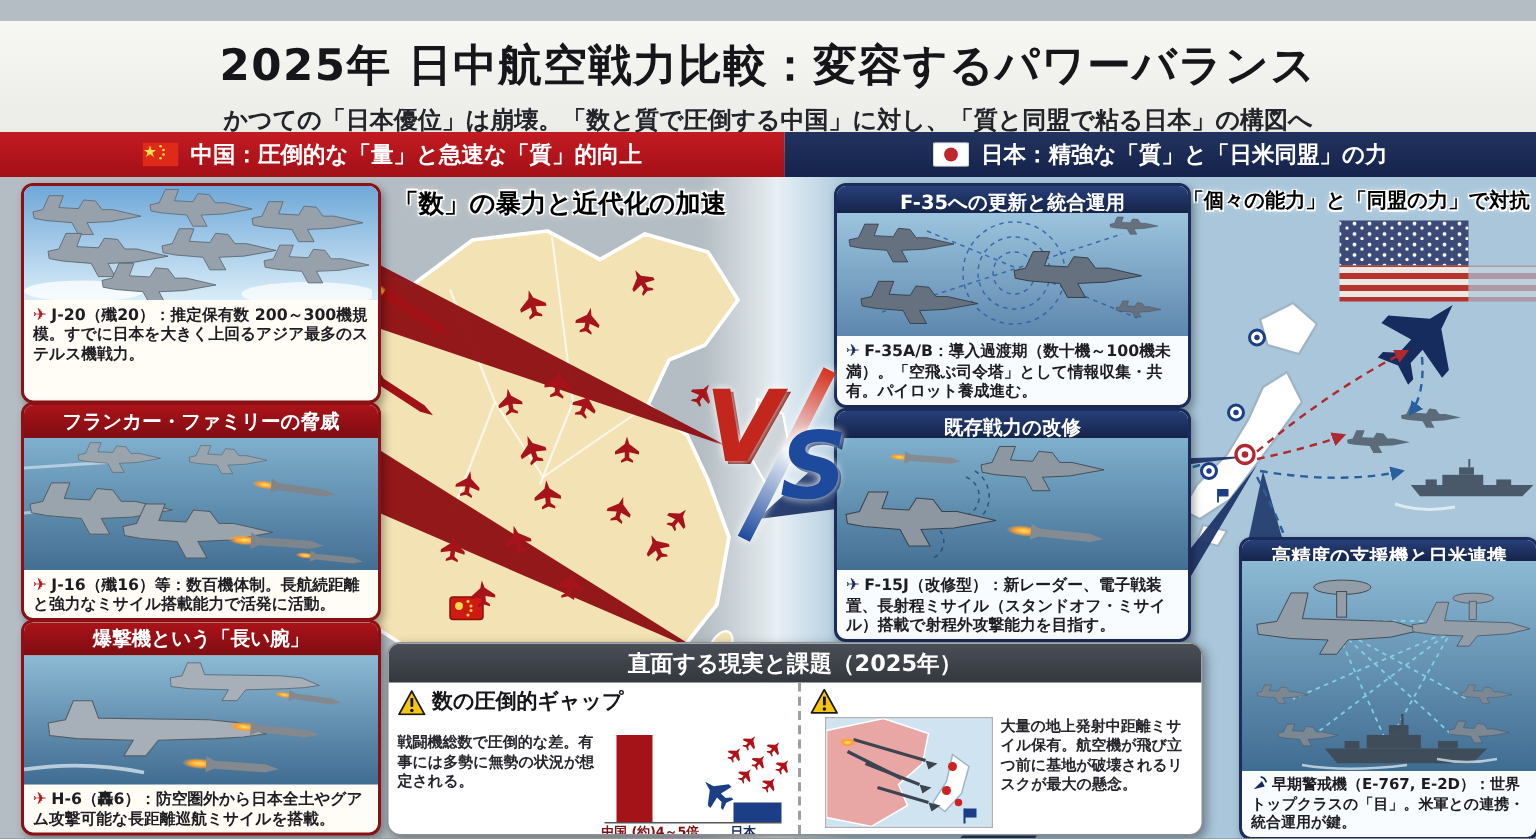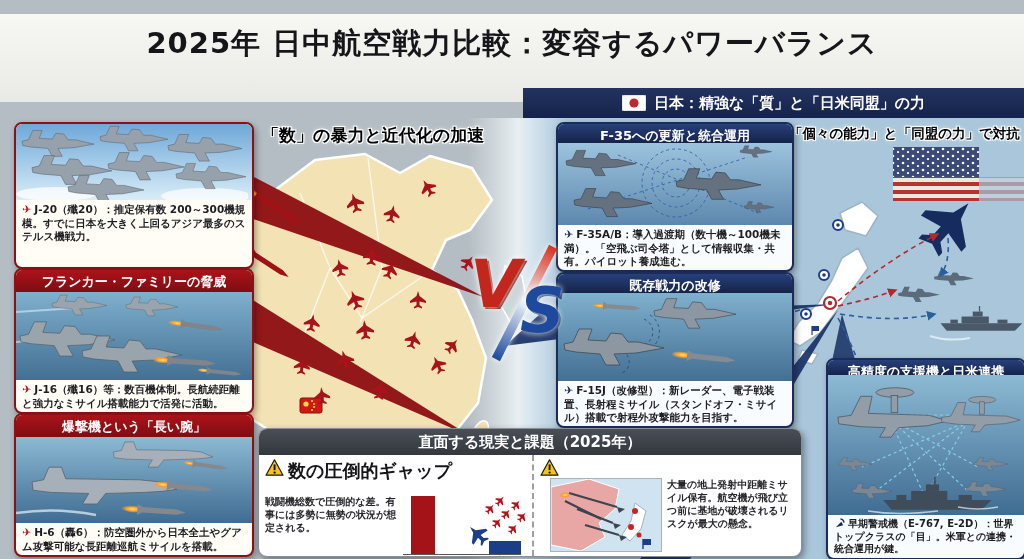--- a/index.html
+++ b/index.html
@@ -52,21 +52,21 @@
   .cap-ic.cn{color:#b3161c;} .cap-ic.jp{color:#16295c;}
   
   .chal{position:absolute;left:258px;top:428px;width:542px;height:127px;z-index:28;
     background:#fff;border:1px solid #8a8f96;border-radius:9px;overflow:hidden;
     box-shadow:2px 3px 7px rgba(0,0,0,.4);}
   .chal-head{height:26px;line-height:26px;background:linear-gradient(#4a4f57,#33373e);
     color:#fff;text-align:center;font-size:15px;font-weight:bold;}
   .chal-body{display:flex;height:101px;}
   .chal-col{flex:1;padding:4px 6px;position:relative;}
   .chal-col.right{border-left:2px dashed #9aa0a6;}
-  .chal-h{display:flex;gap:4px;font-size:18px;font-weight:bold;color:#15151a;white-space:nowrap;}
+  .chal-h{display:flex;align-items:center;gap:4px;font-size:14px;font-weight:bold;color:#15151a;white-space:nowrap;}
   .chal-txt{font-size:10px;line-height:1.32;font-weight:bold;color:#26262c;}
   .gap-row{display:flex;margin-top:12px;}
   .gap-row .chal-txt{width:132px;}
   .mini-chart{position:relative;width:125px;height:72px;margin-left:4px;}
   .bar{position:absolute;bottom:13px;}
   .baseline{position:absolute;bottom:12px;left:2px;width:118px;height:1px;background:#555;}
   .bar-lab{position:absolute;bottom:0;font-size:8.5px;font-weight:bold;white-space:nowrap;}
   .bar-lab.cn{left:0;color:#7e1013;}
   .bar-lab.jp{left:86px;color:#16295c;}
   .formation{position:absolute;right:-4px;top:-2px;}
@@ -239,22 +239,36 @@
       <path d="M838,188 Q875,180 896,172" stroke="#b0292f" stroke-dasharray="5 4" marker-end="url(#arrR)"></path>
       <path d="M948,120 Q950,145 940,158" stroke="#2a5f9e" stroke-dasharray="5 4" marker-end="url(#arrB)"></path>
       <path d="M840,196 Q895,205 935,196" stroke="#2a5f9e" stroke-dasharray="5 4" marker-end="url(#arrB)"></path>
       <path d="M800,192 Q720,215 662,262" stroke="#2a5f9e" stroke-dasharray="5 4" marker-end="url(#arrB)"></path>
       <path d="M838,200 Q880,280 872,330" stroke="#2a5f9e" stroke-dasharray="5 4" marker-end="url(#arrB)"></path>
     </g>
   </svg>
 
   <div class="hdr">
     <h1>2025年 日中航空戦力比較：変容するパワーバランス</h1>
-  </div>
-
+    <h2>かつての「日本優位」は崩壊。「数と質で圧倒する中国」に対し、「質と同盟で粘る日本」の構図へ</h2>
+  </div>
+
+  <div class="banner cn">
+    <span class="flagbox">
+      <svg width="24" height="16" viewBox="0 0 24 16">
+          <rect width="24" height="16" fill="#de2a18"></rect>
+          <path d="M5,2 L6.1,5 L9,5 L6.7,6.8 L7.6,9.6 L5,7.8 L2.4,9.6 L3.3,6.8 L1,5 L3.9,5 Z" fill="#ffd94d"></path>
+          <circle cx="12" cy="2.5" r=".9" fill="#ffd94d"></circle>
+          <circle cx="14" cy="5" r=".9" fill="#ffd94d"></circle>
+          <circle cx="14" cy="8" r=".9" fill="#ffd94d"></circle>
+          <circle cx="12" cy="10.5" r=".9" fill="#ffd94d"></circle>
+        </svg>
+    </span>
+    <span class="txt">中国：圧倒的な「量」と急速な「質」的向上</span>
+  </div>
   <div class="banner jp">
     <span class="flagbox">
       <svg width="24" height="16" viewBox="0 0 24 16">
           <rect width="24" height="16" rx="2" fill="#fff" stroke="#c9ccd2"></rect>
           <circle cx="12" cy="8" r="4.6" fill="#c0272d"></circle>
         </svg>
     </span>
     <span class="txt">日本：精強な「質」と「日米同盟」の力</span>
   </div>
 

